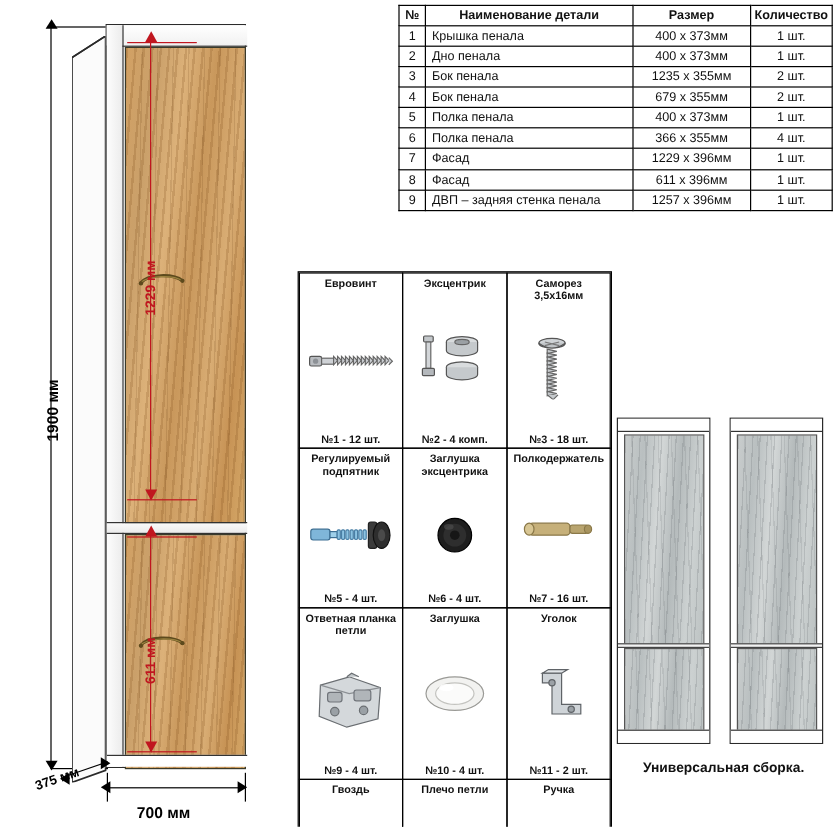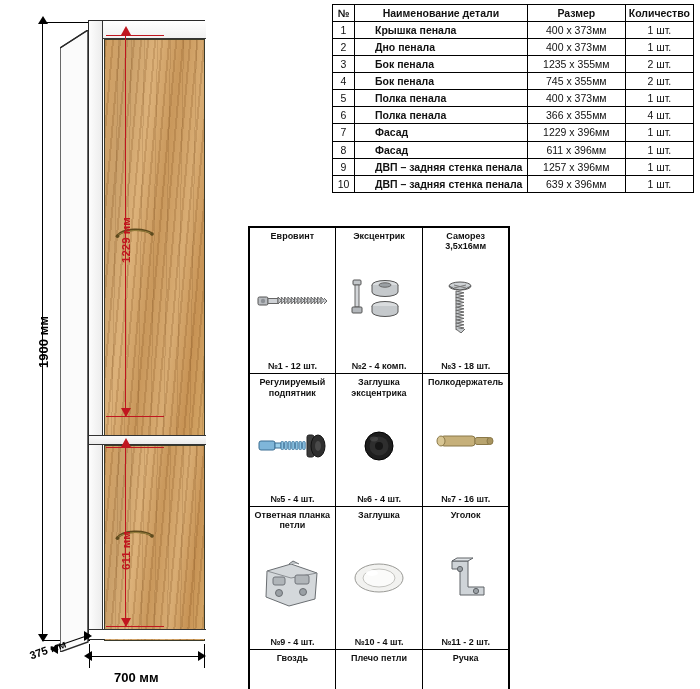--- a/index.html
+++ b/index.html
@@ -74,21 +74,21 @@
 
   
   #parts-table {
     position:absolute; left:332px; top:4px; width:362px;
     border-collapse:collapse; font-size:10.5px;
   }
   #parts-table th, #parts-table td {
     border:1px solid #000; padding:2px 3px; text-align:center; line-height:1.15;
   }
   #parts-table th { font-weight:700; font-size:10.5px; }
-  #parts-table td.name { text-align:left; padding-left:20px;font-weight:bold; }
+  #parts-table td.name { text-align:left; padding-left:5px; }
   #parts-table td.num { width:22px; }
   #parts-table td.size { width:98px; }
   #parts-table td.qty { width:66px; }
 
   
   #hardware-grid {
     position:absolute; left:248px; top:226px; width:262px;
     border:1px solid #000;
     display:grid; grid-template-columns:repeat(3, 1fr);
   }
@@ -227,21 +227,21 @@
         </tr>
         <tr>
           <td class="num">3</td>
           <td class="name">Бок пенала</td>
           <td class="size">1235 х 355мм</td>
           <td class="qty">2 шт.</td>
         </tr>
         <tr>
           <td class="num">4</td>
           <td class="name">Бок пенала</td>
-          <td class="size">745 х 355мм</td>
+          <td class="size">679 х 355мм</td>
           <td class="qty">2 шт.</td>
         </tr>
         <tr>
           <td class="num">5</td>
           <td class="name">Полка пенала</td>
           <td class="size">400 х 373мм</td>
           <td class="qty">1 шт.</td>
         </tr>
         <tr>
           <td class="num">6</td>
@@ -258,26 +258,20 @@
         <tr>
           <td class="num">8</td>
           <td class="name">Фасад</td>
           <td class="size">611 х 396мм</td>
           <td class="qty">1 шт.</td>
         </tr>
         <tr>
           <td class="num">9</td>
           <td class="name">ДВП – задняя стенка пенала</td>
           <td class="size">1257 х 396мм</td>
-          <td class="qty">1 шт.</td>
-        </tr>
-        <tr>
-          <td class="num">10</td>
-          <td class="name">ДВП – задняя стенка пенала</td>
-          <td class="size">639 х 396мм</td>
           <td class="qty">1 шт.</td>
         </tr>
       </tbody>
   </table>
 
   <div id="hardware-grid">
       <div class="hw-cell">
         <div class="hw-title">Еврoвинт</div>
         <div class="hw-art">
           <svg width="72" height="22" viewBox="0 0 72 22">
@@ -464,14 +458,31 @@
             <circle cx="6" cy="20.5" r="3.4" fill="#6e5423"></circle>
             <circle cx="70" cy="13.5" r="3.4" fill="#6e5423"></circle>
           </svg>
         </div>
         <div class="hw-qty">№13 - 2 шт.</div>
       </div>
       <div class="hw-cell empty"></div>
       <div class="hw-cell empty"></div>
     </div>
 
+  <div id="assembly-drawing">
+    <div class="cab2" id="cab2-left">
+      <div class="top"></div>
+      <div class="door2 upper"></div>
+      <div class="mid"></div>
+      <div class="door2 lower"></div>
+      <div class="bottom"></div>
+    </div>
+    <div class="cab2" id="cab2-right">
+      <div class="top"></div>
+      <div class="door2 upper"></div>
+      <div class="mid"></div>
+      <div class="door2 lower"></div>
+      <div class="bottom"></div>
+    </div>
+    <div id="assembly-caption">Универсальная сборка.</div>
+  </div>
 
 </div>
 
 </body></html>

